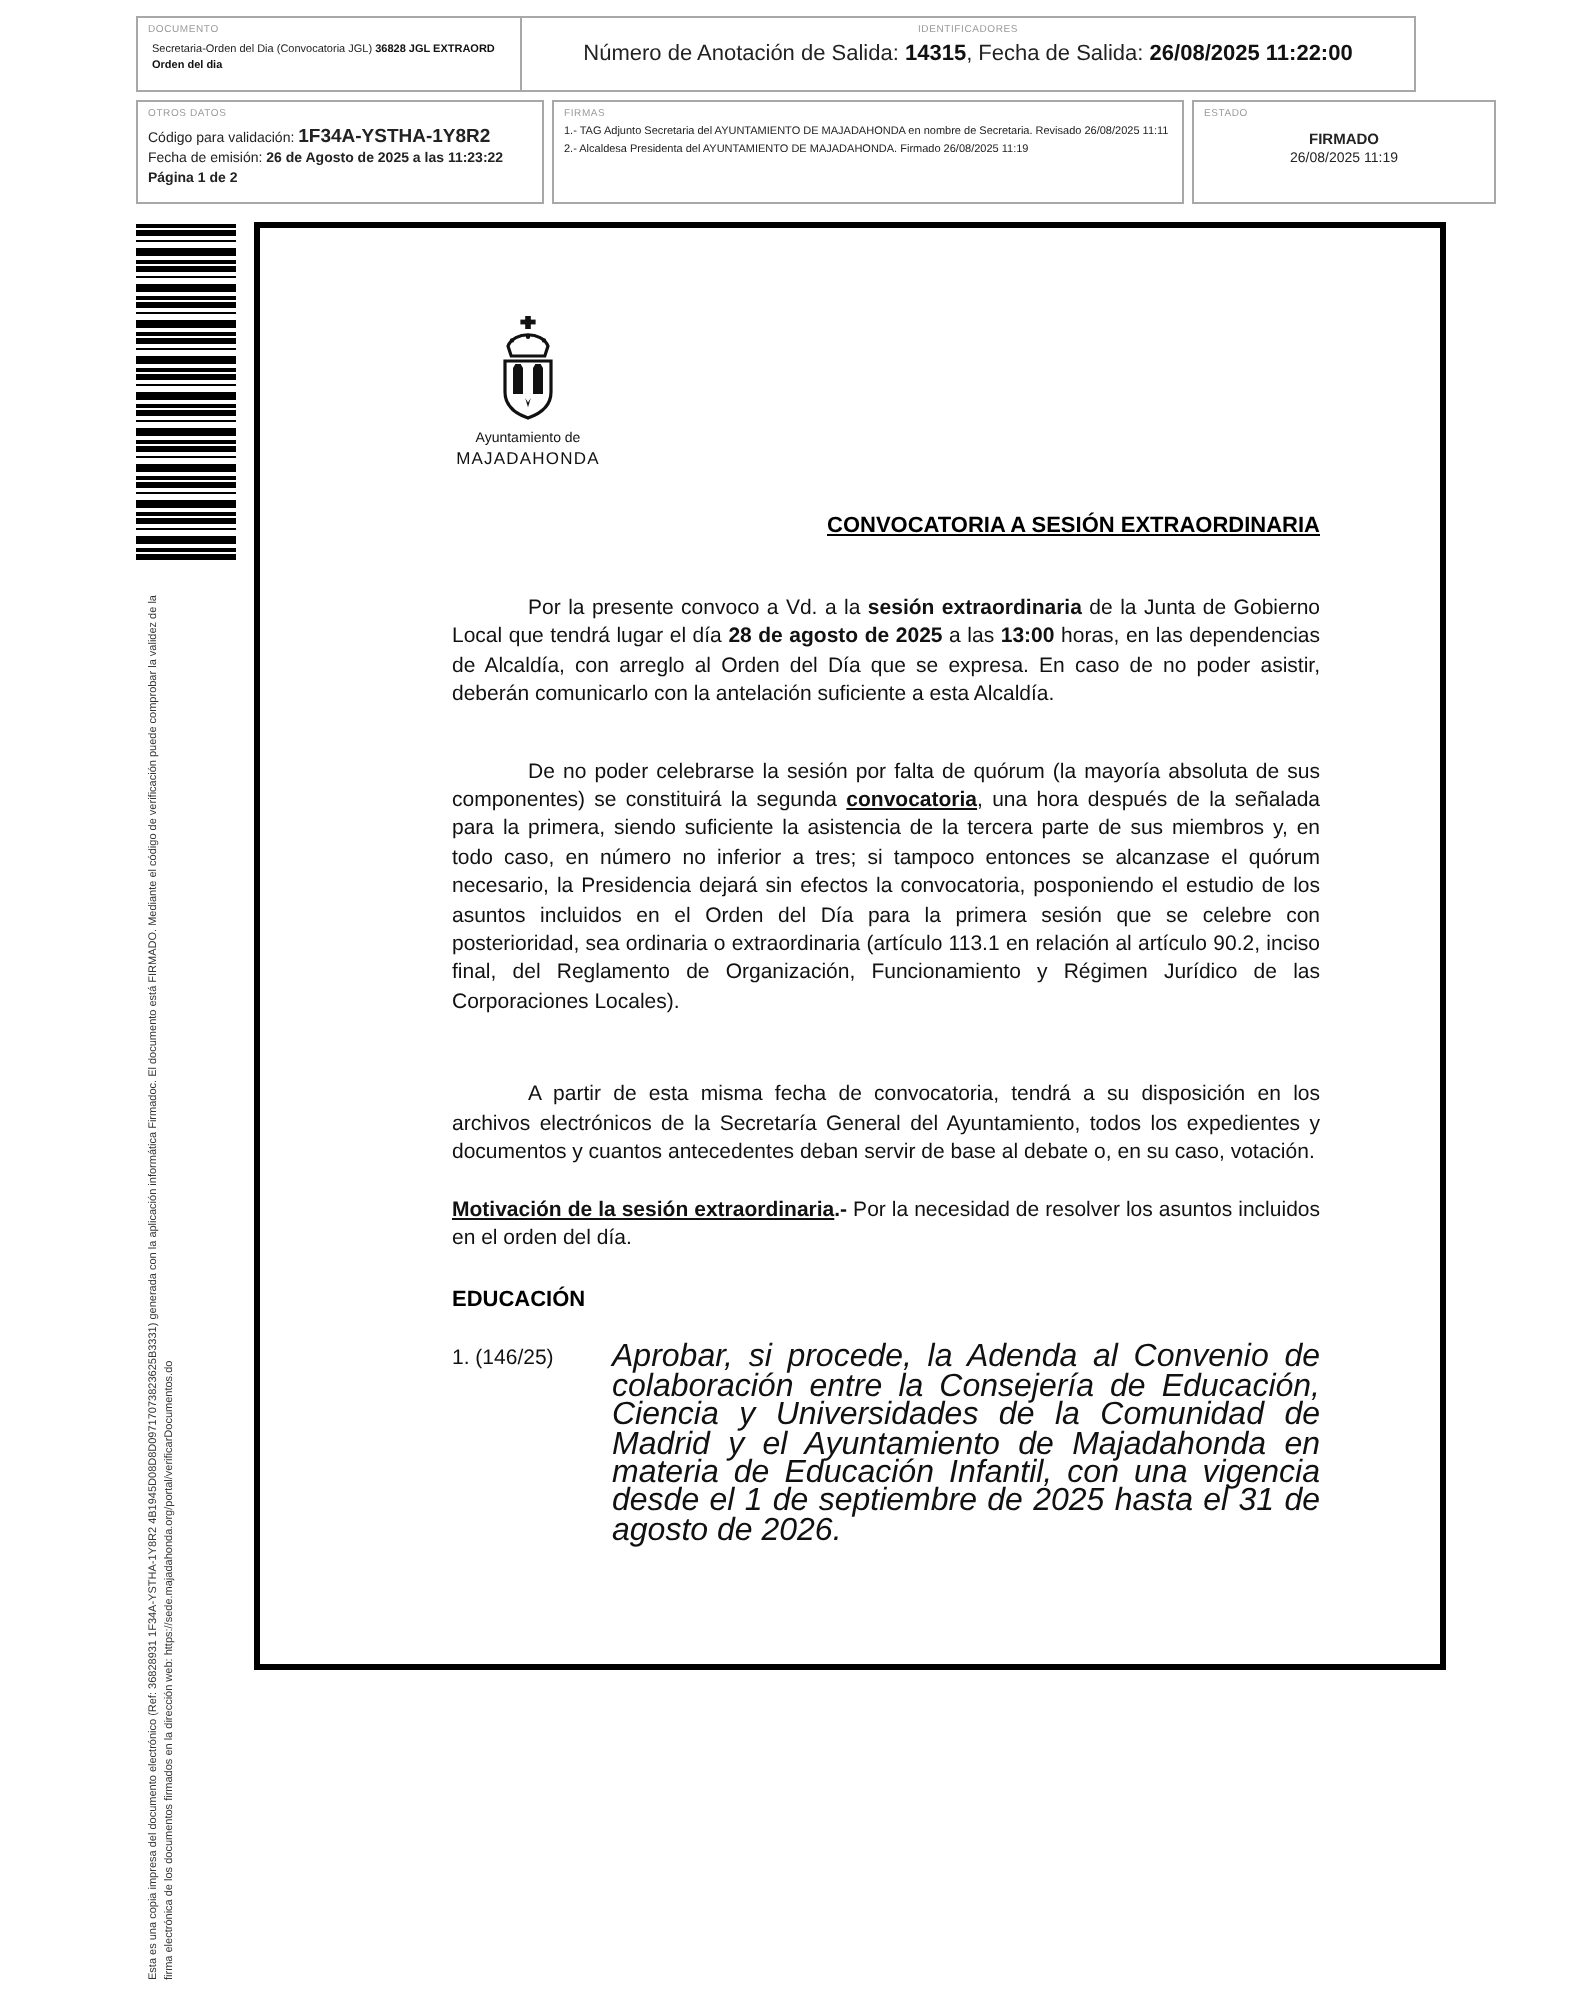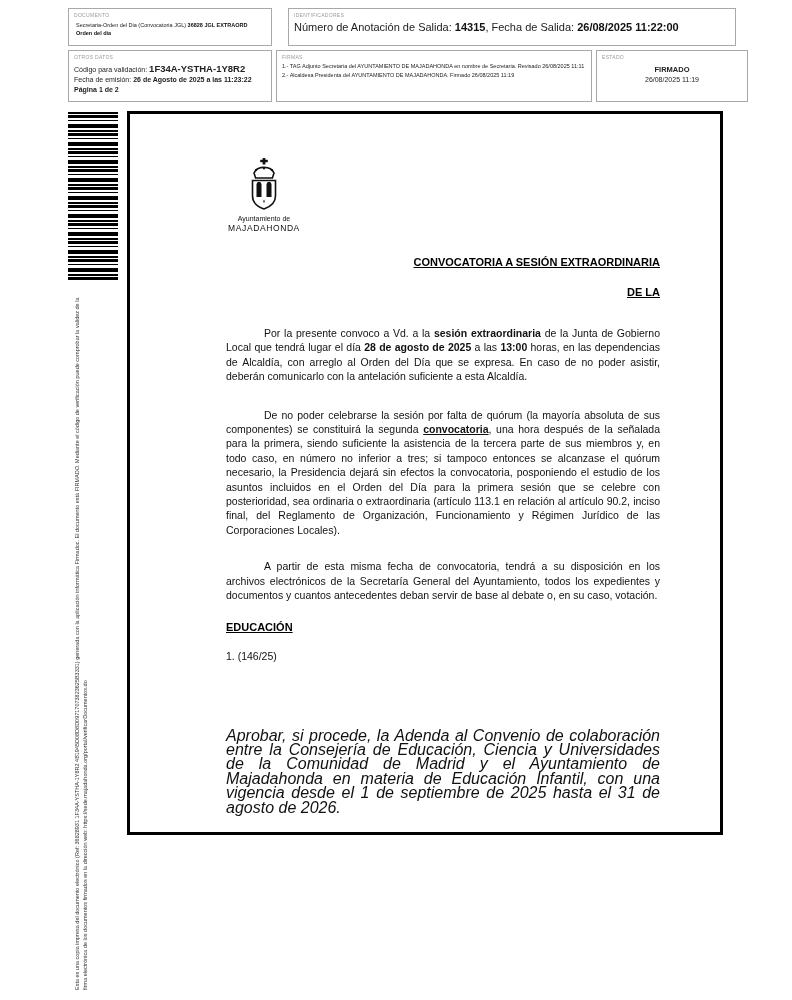--- a/index.html
+++ b/index.html
@@ -18,21 +18,21 @@
     border:1px solid #a8a8a8;
     background:#fff;
     padding:3px 5px 2px 5px;
     overflow:hidden;
   }
   .hdr-label {
     font-size:5px; line-height:7px; color:#9a9a9a; letter-spacing:.3px;
   }
   .box-documento   { left:68px;  top:8px;  width:204px; height:38px; }
   .box-otros       { left:68px;  top:50px; width:204px; height:52px; }
-  .box-ident       { left:288px; top:8px;  width:448px; height:38px; }
+  .box-ident       { left:260px; top:8px;  width:448px; height:38px;text-align:center; }
   .box-firmas      { left:276px; top:50px; width:316px; height:52px; }
   .box-estado      { left:596px; top:50px; width:152px; height:52px; }
 
   .documento-body { font-size:5.5px; line-height:8px; color:#222; padding-top:2px; padding-left:2px; }
   .documento-body b { color:#111; }
 
   .otros-body { padding-top:2px; color:#222; }
   .otros-line1 { font-size:7px; line-height:11px; }
   .otros-line1 b { font-size:9.5px; }
   .otros-line2 { font-size:7px; line-height:10px; }
@@ -90,31 +90,31 @@
   .t1 { margin-top:22px; }
   .t2 { margin-top:18px; }
   .t3 { margin-top:17px; }
 
   .body-par {
     font-size:10.5px; line-height:14.4px; text-align:justify; color:#111;
   }
   .indent { text-indent:38px; }
   .p1 { margin-top:28px; }
   .p2 { margin-top:24px; }
-  .p3 { margin-top:22px; }
+  .p3 { margin-top:32px; }
   .p4 { margin-top:14px; }
   .bu { font-weight:bold; text-decoration:underline; }
 
   .orden-title { margin-top:26px; }
   .section-head {
     margin-top:18px; font-size:11px; font-weight:bold; color:#000;
   }
-  .section-head span { text-decoration:underline; }
-
-  .agenda-item { margin-top:16px; display:flex;flex-direction:column; }
+  .section-head span { }
+
+  .agenda-item { margin-top:16px; display:flex; }
   .agenda-num { flex:0 0 80px; font-size:10.5px; line-height:14.4px; color:#111; }
   .agenda-text { flex:1; font-size:16px; line-height:14.4px; text-align:justify; color:#111;font-style:italic; }
 </style>
 </head>
 <body>
 
 <div class="hdr-box box-documento">
   <div class="hdr-label">DOCUMENTO</div>
   <div class="documento-body">
     <span>Secretaria-Orden del Dia (Convocatoria JGL) </span><b>36828 JGL EXTRAORD</b><br>
@@ -175,32 +175,34 @@
       <path d="M8.5 22.5 H 31.5 V 38 Q 31.5 47 20 51 Q 8.5 47 8.5 38 Z" fill="#fff" stroke="#111" stroke-width="1.6"></path>
       <path d="M12.5 26 h5 v13 h-5 Z M12.5 26 l1.2 -2 h2.6 l1.2 2 Z" fill="#111"></path>
       <path d="M22.5 26 h5 v13 h-5 Z M22.5 26 l1.2 -2 h2.6 l1.2 2 Z" fill="#111"></path>
       <path d="M18.6 41 l1.4 2.2 l1.4 -2.2 l-1.4 4.6 Z" fill="#111"></path>
     </svg>
     <div class="logo-line1">Ayuntamiento de</div>
     <div class="logo-line2">MAJADAHONDA</div>
   </div>
 
   <div class="title-center t1"><span>CONVOCATORIA A SESIÓN EXTRAORDINARIA</span></div>
-  <div class="title-center t2"><span>DE LA</span></div>
 
   <div class="body-par indent p1">
     <span>Por la presente convoco a Vd. a la </span><b>sesión extraordinaria</b><span> de la Junta de Gobierno Local que tendrá lugar el día </span><b>28 de agosto de 2025</b><span> a las </span><b>13:00</b><span> horas, en las dependencias de Alcaldía, con arreglo al Orden del Día que se expresa. En caso de no poder asistir, deberán comunicarlo con la antelación suficiente a esta Alcaldía.</span>
   </div>
 
   <div class="body-par indent p2">
     <span>De no poder celebrarse la sesión por falta de quórum (la mayoría absoluta de sus componentes) se constituirá la segunda </span><span class="bu">convocatoria</span><span>, una hora después de la señalada para la primera, siendo suficiente la asistencia de la tercera parte de sus miembros y, en todo caso, en número no inferior a tres; si tampoco entonces se alcanzase el quórum necesario, la Presidencia dejará sin efectos la convocatoria, posponiendo el estudio de los asuntos incluidos en el Orden del Día para la primera sesión que se celebre con posterioridad, sea ordinaria o extraordinaria (artículo 113.1 en relación al artículo 90.2, inciso final, del Reglamento de Organización, Funcionamiento y Régimen Jurídico de las Corporaciones Locales).</span>
   </div>
 
   <div class="body-par indent p3">A partir de esta misma fecha de convocatoria, tendrá a su disposición en los archivos electrónicos de la Secretaría General del Ayuntamiento, todos los expedientes y documentos y cuantos antecedentes deban servir de base al debate o, en su caso, votación.</div>
 
+  <div class="body-par p4">
+    <span class="bu">Motivación de la sesión extraordinaria</span><b>.-</b><span> Por la necesidad de resolver los asuntos incluidos en el orden del día.</span>
+  </div>
 
 
   <div class="section-head"><span>EDUCACIÓN</span></div>
 
   <div class="agenda-item">
     <div class="agenda-num">1. (146/25)</div>
     <div class="agenda-text">Aprobar, si procede, la Adenda al Convenio de colaboración entre la Consejería de Educación, Ciencia y Universidades de la Comunidad de Madrid y el Ayuntamiento de Majadahonda en materia de Educación Infantil, con una vigencia desde el 1 de septiembre de 2025 hasta el 31 de agosto de 2026.</div>
   </div>
 
 </div>

